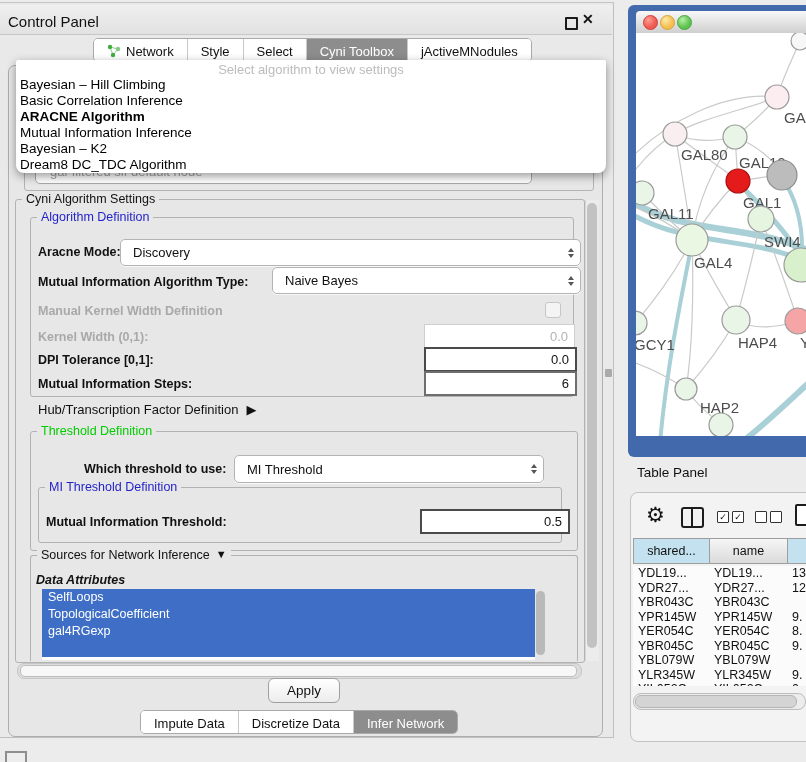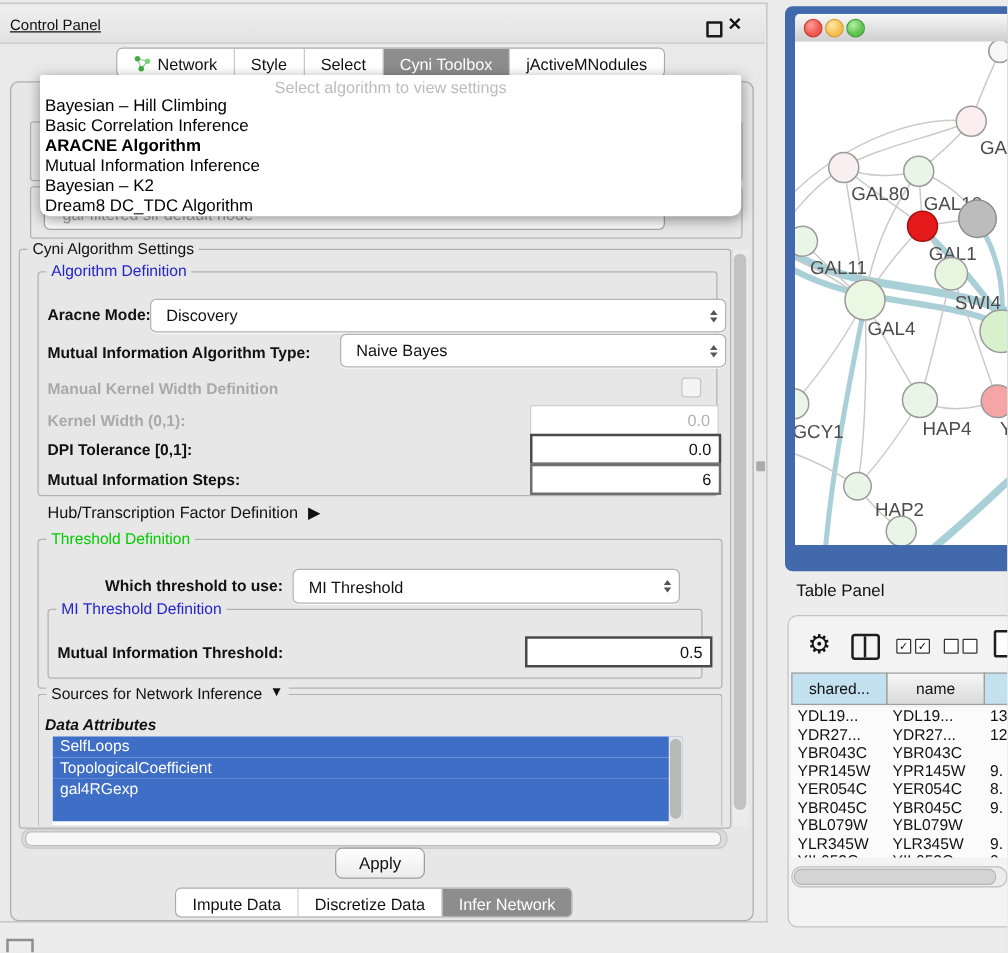--- a/index.html
+++ b/index.html
@@ -2,21 +2,21 @@
 <html><head>
 <meta charset="utf-8">
 <style>
   html,body{margin:0;padding:0;background:#ececec;font-family:"Liberation Sans",sans-serif;}
   .stage{position:relative;width:806px;height:762px;overflow:hidden;background:#ececec;}
   .abs{position:absolute;}
 
   
   .cp{left:0;top:2px;width:613px;height:734px;background:#e9e9e9;border-top:1px solid #c4c4c4;border-right:1px solid #c0c0c0;border-bottom:1px solid #c0c0c0;}
   .cp-titlebar{left:0;top:2px;width:612px;height:29px;background:linear-gradient(#efefef,#e2e2e2);border-bottom:1px solid #c6c6c6;}
-  .cp-title{left:8px;top:8px;font-size:12px;color:#111;text-decoration:underline;}
+  .cp-title{left:8px;top:8px;font-size:15px;color:#111;}
   .float-ico{left:565px;top:12px;width:9px;height:9px;border:2px solid #1a1a1a;border-radius:1px;}
   .close-ico{left:582px;top:6px;font-size:14px;font-weight:bold;color:#111;}
 
   
   .seg{display:flex;background:#fff;border:1px solid #a9a9a9;border-radius:5px;overflow:hidden;height:22px;align-items:stretch;}
   .seg-item{display:flex;align-items:center;gap:5px;padding:12px 13px;font-size:13px;color:#111;border-right:1px solid #c9c9c9;background:#fff;white-space:nowrap;}
   .seg-item:last-child{border-right:none;}
   .seg-item.sel{background:#8d8d8d;color:#fff;}
   .cp-tabs{left:93px;top:35px;}
   .cp-bottom-tabs{left:140px;top:707px;}
@@ -37,21 +37,21 @@
   .tri-dn{width:0;height:0;border-left:3.5px solid transparent;border-right:3.5px solid transparent;border-top:4.5px solid #555;}
   .field{background:#fff;display:flex;align-items:center;justify-content:flex-end;padding-right:6px;font-size:13px;color:#111;}
   .field.dis{border:1px solid #cfcfcf;color:#b3b3b3;}
   .field.dark{border:2px solid #4a4a4a;}
   .field.mid{border:2px solid #6e6e6e;}
   .lbl{font-size:12.5px;font-weight:bold;color:#111;white-space:nowrap;}
   .lbl.gray{color:#a9a9a9;}
   .checkbox{width:14px;height:14px;border:1px solid #c6c6c6;border-radius:3px;background:#f4f4f4;}
 
   
-  .popup{left:32px;top:57px;width:561px;height:113px;background:#fff;border-radius:2px 2px 8px 8px;box-shadow:0 3px 10px rgba(0,0,0,.4);z-index:20;}
+  .popup{left:16px;top:57px;width:561px;height:113px;background:#fff;border-radius:2px 2px 8px 8px;box-shadow:0 3px 10px rgba(0,0,0,.4);z-index:20;padding-left:29px;}
   .popup-ph{position:absolute;left:0;top:2px;width:100%;text-align:center;font-size:13px;color:#bcbcbc;}
   .popup-item{position:absolute;left:4px;width:550px;height:16px;font-size:13.5px;color:#000;line-height:16px;white-space:nowrap;}
   .popup-item.bold{font-weight:bold;}
 
   
   .attr-list{left:42px;top:586px;width:504px;height:71px;background:#fff;overflow:hidden;}
   .attr-item{height:17px;background:#3e6ec5;color:#fff;font-size:12.5px;line-height:17px;padding-left:6px;white-space:nowrap;}
   .attr-sb-track{position:absolute;right:0;top:0;width:11px;height:71px;background:#e6e6e6;}
   .attr-sb-thumb{position:absolute;right:1px;top:2px;width:9px;height:64px;background:#b9b9b9;border-radius:5px;}
 

